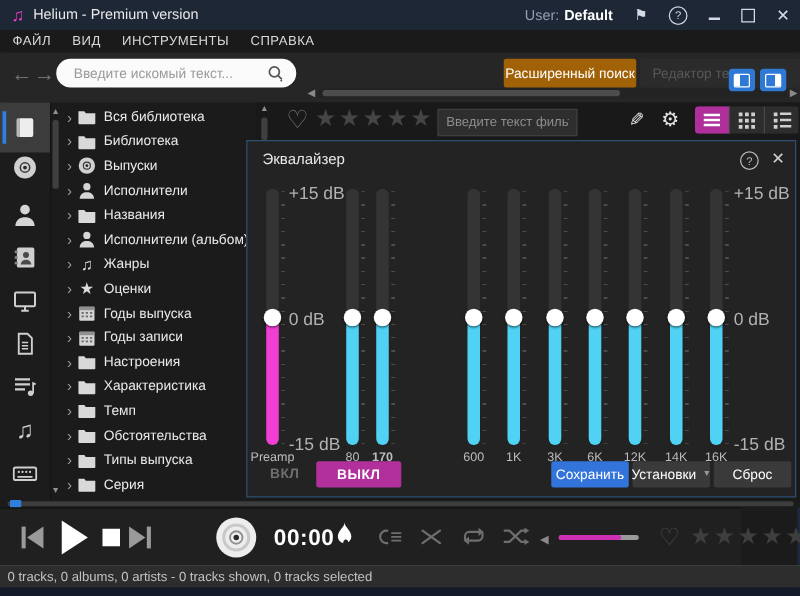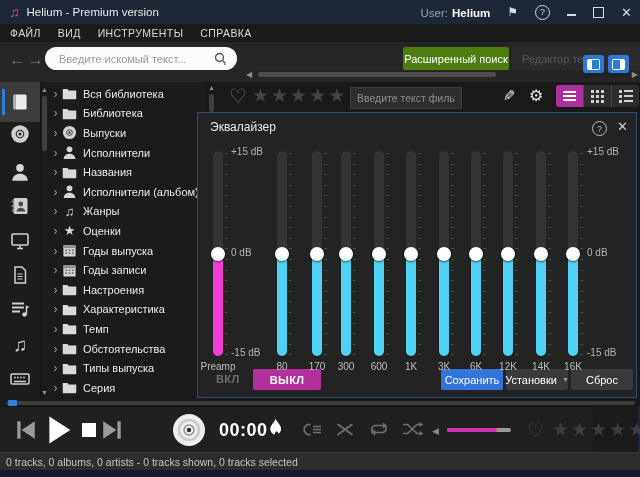--- a/index.html
+++ b/index.html
@@ -31,21 +31,21 @@
   .nav-arrow{position:absolute;top:9px;color:#707070;font-size:17px;line-height:1;}
   .search-pill{position:absolute;left:45px;top:5px;width:192px;height:23px;background:#fbfbfb;border-radius:12px;
                display:flex;align-items:center;}
   .search-pill input{flex:1;border:none;outline:none;background:transparent;font-size:11px;padding:0 4px 0 14px;
                      font-family:"Liberation Sans",sans-serif;color:#333;}
   .search-pill input::placeholder{color:#9a9a9a;}
   .mag{margin-right:9px;display:flex;align-items:center;}
   .btn{position:absolute;top:5px;height:23px;border-radius:2px;font-size:11px;color:#fff;display:flex;
        align-items:center;justify-content:center;cursor:default;}
   .btn-add{left:243px;width:157px;background:#2e7e97;}
-  .btn-adv{left:403px;width:106px;background:#4d7c0f;}
+  .btn-adv{left:403px;width:106px;background:#a16207;}
   .btn-tag{left:512px;width:120px;background:#2b2b2b;color:#585858;justify-content:flex-start;padding-left:10px;}
   .panel-btn{position:absolute;top:13px;width:21px;height:18px;background:#2f79d6;border-radius:3px;z-index:3;
              display:flex;align-items:center;justify-content:center;}
   .panel-glyph{width:11px;height:9px;border:1.5px solid #fff;border-radius:1.5px;position:relative;}
   .panel-glyph i{position:absolute;top:0;bottom:0;width:4px;background:#fff;}
   .pg-left i{left:0;} .pg-right i{right:0;}
   .hscroll{position:absolute;left:246px;top:28px;width:392px;height:9px;display:flex;align-items:center;}
   .hs-arrow{color:#8a8a8a;font-size:8px;line-height:1;width:8px;}
   .hs-track{flex:1;height:7px;background:#232323;border-radius:3px;position:relative;}
   .hs-thumb{position:absolute;left:4px;top:1px;width:238px;height:5px;background:#4d4d4d;border-radius:3px;}
@@ -107,21 +107,21 @@
             color:#b9b9b9;font-size:9px;display:flex;align-items:center;justify-content:center;}
   .dlg-close{position:absolute;left:419px;top:6px;color:#d0d0d0;font-size:13px;}
   .eq-band{position:absolute;top:38px;width:26px;height:230px;}
   .eq-track{position:absolute;left:8px;top:0;width:10px;height:205px;background:#343434;border-radius:5px;}
   .eq-ticks{position:absolute;left:20px;top:2px;width:3px;height:202px;
             background:repeating-linear-gradient(to bottom,#4c4c4c 0 1px,transparent 1px 10.6px);}
   .eq-fill{position:absolute;left:8px;width:10px;border-radius:5px;}
   .eq-thumb{position:absolute;left:6px;width:14px;height:14px;background:#fff;border-radius:50%;
             box-shadow:0 1px 2px rgba(0,0,0,.6);}
   .eq-freq{position:absolute;top:210px;left:-8px;width:42px;text-align:center;color:#bdbdbd;font-size:10px;}
-  .eq-scale{position:absolute;top:38px;width:40px;height:205px;color:#b3b3b3;font-size:10px;text-align:center;}
+  .eq-scale{position:absolute;top:38px;width:40px;height:205px;color:#b3b3b3;font-size:14px;text-align:center;}
   .eq-scale div{position:absolute;left:0;white-space:nowrap;}
   .scale-left{left:33px;} .scale-right{left:389px;}
   .eq-on{position:absolute;left:18px;top:260px;color:#6e6e6e;font-size:11px;font-weight:bold;letter-spacing:.4px;}
   .dlg-btn{position:absolute;top:256px;height:21px;border-radius:2px;font-size:11px;color:#fff;display:flex;
            align-items:center;justify-content:center;}
   .btn-off{left:55px;width:68px;background:#b2309c;font-weight:bold;letter-spacing:.4px;}
   .btn-save{left:243px;width:62px;background:#3274d9;}
   .btn-preset{left:308px;width:62px;background:#3a3a3a;gap:5px;}
   .btn-preset .car{color:#9a9a9a;font-size:7px;}
   .btn-reset{left:373px;width:62px;background:#3a3a3a;}
@@ -150,21 +150,21 @@
 </head>
 <body>
 
 <div class="window">
 
   <div class="abs titlebar">
     <span class="app-note">♫</span>
     <span class="app-title">Helium - Premium version</span>
     <div class="tb-right">
       <span>
-        <span class="user-label">User:</span><span class="user-value">Helium</span>
+        <span class="user-label">User:</span><span class="user-value">Default</span>
       </span>
       <span class="tb-ic">⚑</span>
       <span class="help-circ">?</span>
       <span class="min-ic"></span>
       <span class="max-ic"></span>
       <span class="close-ic">✕</span>
     </div>
   </div>
 
   <div class="abs menubar" id="menubar">
@@ -548,33 +548,26 @@
         <div class="eq-thumb" style="top:96px;"></div>
         <div class="eq-freq">Preamp</div>
       </div>
       <div class="eq-band" style="left: 71px;">
         <div class="eq-track"></div>
         <div class="eq-ticks"></div>
         <div class="eq-fill" style="top:103px;height:102px;background:#4fd2f4;"></div>
         <div class="eq-thumb" style="top:96px;"></div>
         <div class="eq-freq">80</div>
       </div>
-      <div class="eq-band" style="left: 106px;">
+      <div class="eq-band" style="left: 95px; font-weight: bold;">
         <div class="eq-track"></div>
         <div class="eq-ticks"></div>
         <div class="eq-fill" style="top:103px;height:102px;background:#4fd2f4;"></div>
         <div class="eq-thumb" style="top:96px;"></div>
         <div class="eq-freq">170</div>
-      </div>
-      <div class="eq-band" style="left: 135px;">
-        <div class="eq-track"></div>
-        <div class="eq-ticks"></div>
-        <div class="eq-fill" style="top:103px;height:102px;background:#4fd2f4;"></div>
-        <div class="eq-thumb" style="top:96px;"></div>
-        <div class="eq-freq">300</div>
       </div>
       <div class="eq-band" style="left: 168px;">
         <div class="eq-track"></div>
         <div class="eq-ticks"></div>
         <div class="eq-fill" style="top:103px;height:102px;background:#4fd2f4;"></div>
         <div class="eq-thumb" style="top:96px;"></div>
         <div class="eq-freq">600</div>
       </div>
       <div class="eq-band" style="left: 200px;">
         <div class="eq-track"></div>

